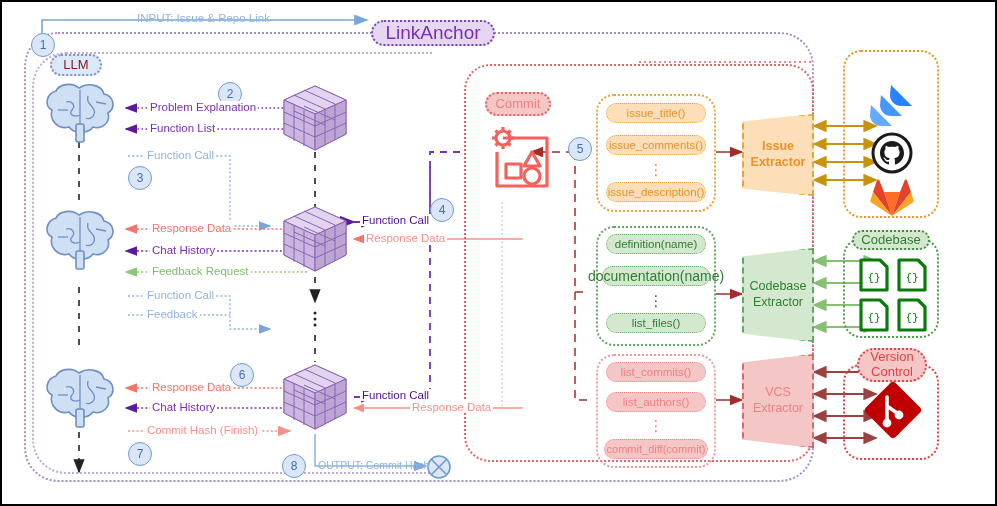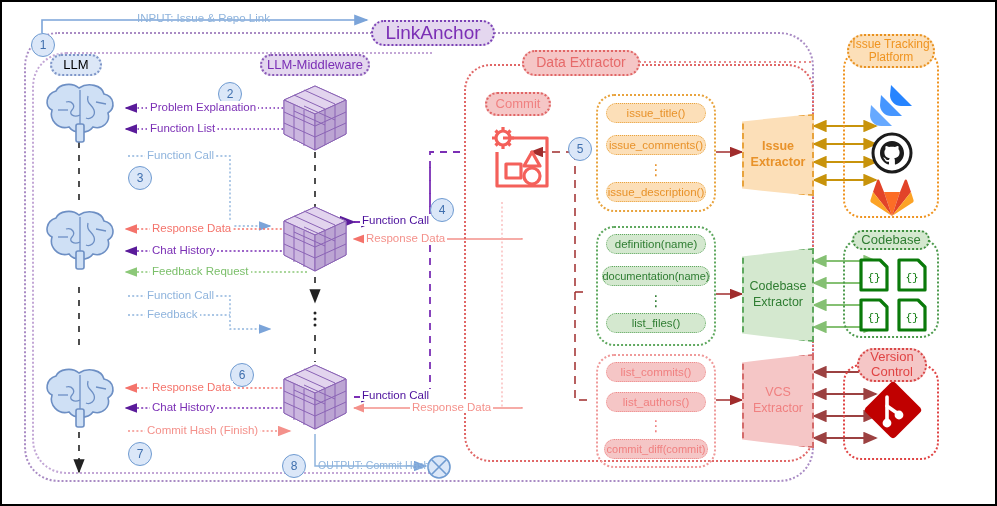--- a/index.html
+++ b/index.html
@@ -6,21 +6,21 @@
   body{font-family:"Liberation Sans","DejaVu Sans",sans-serif;}
   #root{position:relative;width:997px;height:506px;background:#fff;border:2px solid #000;box-sizing:border-box;overflow:hidden;}
   .abs{position:absolute;}
 
   
   .pill{position:absolute;display:flex;align-items:center;justify-content:center;
         text-align:center;line-height:1.12;border-radius:999px;box-sizing:border-box;white-space:nowrap;}
   .pill.wrap{white-space:normal;}
 
   .pill-linkanchor{background:#e4d7ef;border:2px dotted #7b42b5;color:#7b2fb5;font-size:19px;}
-  .pill-llm{background:#dce7f7;border:2px dotted #7f96c8;color:#000000;font-size:13px;}
+  .pill-llm{background:#dce7f7;border:2px dotted #7f96c8;color:#7f1d1d;font-size:13px;}
   .pill-mid{background:#e4d7ef;border:2px dotted #8a5ab8;color:#7b2fb5;font-size:13px;}
   .pill-de{background:#f5c6c6;border:2px dotted #e06666;color:#e66a6a;font-size:14px;}
   .pill-schema{background:#f5c6c6;border:2px dotted #e06666;color:#f08080;font-size:13px;}
   .pill-itp{background:#fcdfb8;border:2px dotted #e8911f;color:#ef9421;font-size:12px;}
   .pill-cb{background:#d4e8cf;border:2px dotted #3f8f3f;color:#2f7d32;font-size:13px;}
   .pill-vc{background:#f5c6c6;border:2px dotted #d94848;color:#e04444;font-size:13px;}
 
   
   .region{position:absolute;box-sizing:border-box;border-radius:24px;background:transparent;}
   .r-linkanchor{border:2px dotted #a98bc4;border-radius:34px;}
@@ -196,27 +196,24 @@
   <div class="region r-vcsfn" style="left:594px;top:352px;width:120px;height:114px;"></div>
 
   <div class="region r-itp" style="left:841px;top:48px;width:96px;height:168px;"></div>
   <div class="region r-cb" style="left:841px;top:236px;width:96px;height:100px;"></div>
   <div class="region r-vc" style="left:841px;top:362px;width:96px;height:96px;"></div>
 
   <div class="pill pill-linkanchor" style="left:369px;top:18px;width:124px;height:26px;">LinkAnchor</div>
 
   <div class="pill pill-llm" style="left:48px;top:52px;width:52px;height:22px;">LLM</div>
 
-  <div class="pill pill-mid" style="left:258px;top:52px;width:110px;height:22px;">LLM-Middleware</div>
-
-  <div class="pill pill-de" style="left:520px;top:48px;width:118px;height:26px;">Data Extractor</div>
+
 
   <div class="pill pill-schema" style="left:483px;top:90px;width:66px;height:24px;">Commit</div>
 
-  <div class="pill pill-itp wrap" style="left:845px;top:32px;width:88px;height:34px;">Issue Tracking Platform</div>
 
   <div class="pill pill-cb" style="left:850px;top:228px;width:78px;height:20px;">Codebase</div>
 
   <div class="pill pill-vc wrap" style="left:855px;top:346px;width:70px;height:34px;">Version Control</div>
 
   <svg class="abs" style="left:34px;top:78px;" width="88" height="66" viewBox="0 0 88 66">
     <g fill="#cfe0f5" stroke="#6d8fc4" stroke-width="1.6">
       <path d="M16,30 C8,26 10,14 20,11 C23,4 36,2 43,8 C52,2 66,5 68,14 C78,16 80,28 72,33 C75,42 66,50 57,47 C52,54 38,54 33,47 C22,50 13,40 16,30 Z"></path>
       <rect x="40" y="44" width="8" height="18" rx="2"></rect>
     </g>
@@ -301,21 +298,21 @@
       <circle cx="45" cy="52" r="8"></circle>
     </g>
   </svg>
 
   <div class="fn fn-issue" style="left:604px;top:101px;width:100px;height:20px;">issue_title()</div>
   <div class="fn fn-issue" style="left:604px;top:133px;width:100px;height:20px;">issue_comments()</div>
   <div class="fn" style="left:639px;top:160px;width:30px;height:16px;color:#e8922a;font-size:15px;">⋮</div>
   <div class="fn fn-issue" style="left:604px;top:180px;width:100px;height:20px;">issue_description()</div>
 
   <div class="fn fn-cb" style="left:604px;top:232px;width:100px;height:20px;">definition(name)</div>
-  <div class="fn fn-cb" style="left:600px;top:264px;width:108px;height:20px;font-size:11px;">documentation(name)</div>
+  <div class="fn fn-cb" style="left:600px;top:264px;width:108px;height:20px;font-size:14px;">documentation(name)</div>
   <div class="fn" style="left:639px;top:291px;width:30px;height:16px;color:#2f7d32;font-size:15px;">⋮</div>
   <div class="fn fn-cb" style="left:604px;top:311px;width:100px;height:20px;">list_files()</div>
 
   <div class="fn fn-vcs" style="left:604px;top:360px;width:100px;height:20px;">list_commits()</div>
   <div class="fn fn-vcs" style="left:604px;top:390px;width:100px;height:20px;">list_authors()</div>
   <div class="fn" style="left:639px;top:416px;width:30px;height:16px;color:#f08080;font-size:15px;">⋮</div>
   <div class="fn fn-vcs" style="left:602px;top:437px;width:104px;height:20px;font-size:11px;">commit_diff(commit)</div>
 
   <div class="extr ex-issue" style="left:740px;top:112px;width:72px;height:82px;">
     <span>Issue</span>

